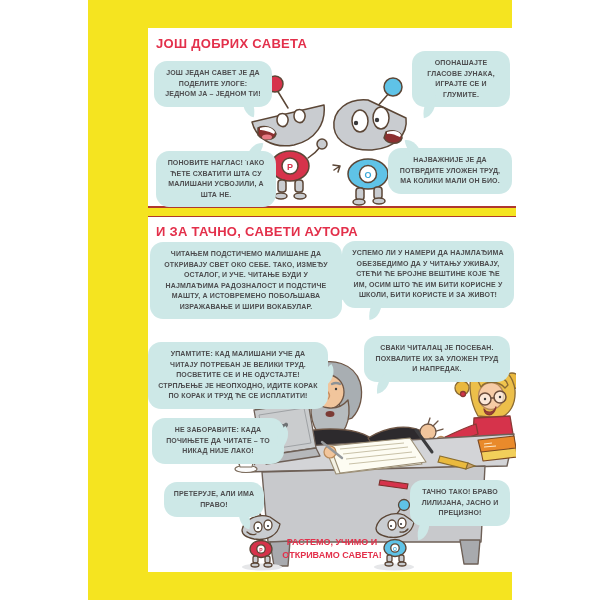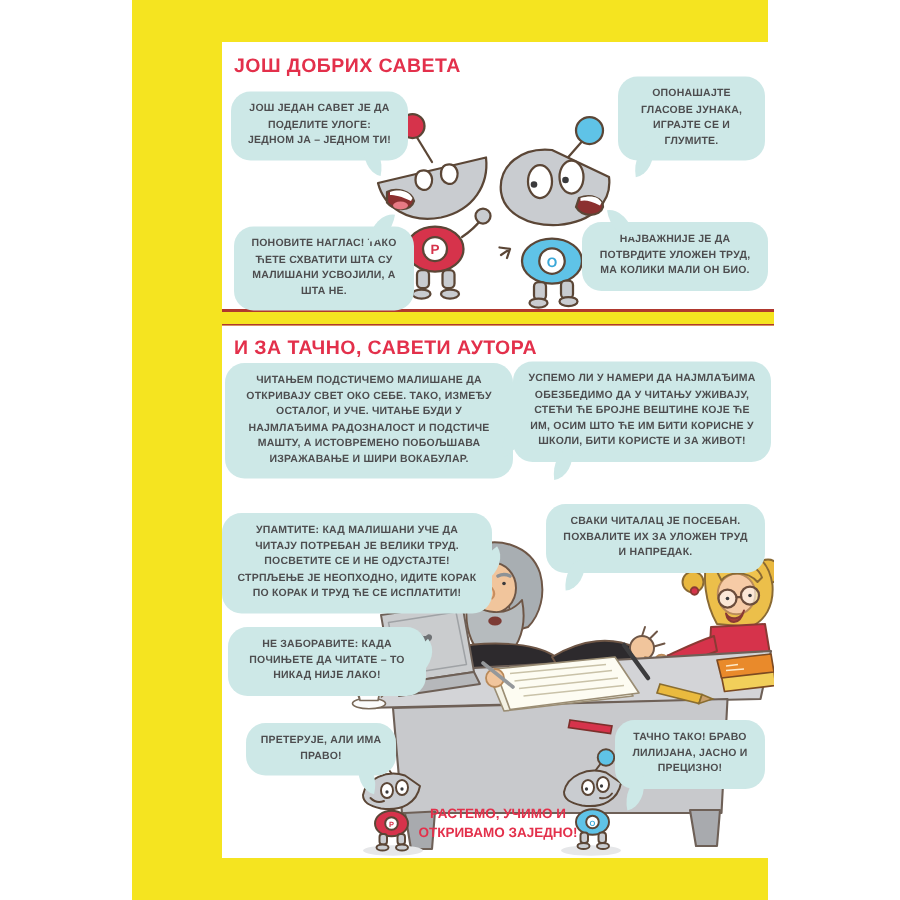--- a/index.html
+++ b/index.html
@@ -152,21 +152,21 @@
       <span class="tail" style="right:12px;bottom:-11px;transform:rotate(14deg)"></span>
       <span>ПРЕТЕРУЈЕ, АЛИ ИМА ПРАВО!</span>
     </div>
 
     <div class="bubble" style="left:262px;top:452px;width:100px">
       <span class="tail flip" style="left:6px;bottom:-13px;transform:rotate(-12deg)"></span>
       <span>ТАЧНО ТАКО! БРАВО ЛИЛИЈАНА, ЈАСНО И ПРЕЦИЗНО!</span>
     </div>
 
     <div class="motto">РАСТЕМО, УЧИМО И
-ОТКРИВАМО ЗАЈЕДНО!</div>
+ОТКРИВАМО САВЕТА!</div>
 
     <svg class="svg-desk" width="284" height="218" viewBox="0 0 284 218">
 
       <g stroke="#6e5646" stroke-width="1.3" stroke-linejoin="round" stroke-linecap="round">
         <path d="M62,8 C44,16 40,50 50,78 L64,92 L78,92 C66,64 68,28 80,12 Z" fill="#9ba1a5"></path>
         <path d="M80,12 C100,2 122,10 128,28 C132,42 128,56 120,64 L106,68 C112,46 102,24 80,12 Z" fill="#a8aeb2"></path>
         <ellipse cx="96" cy="38" rx="16" ry="17" fill="#f1c59c"></ellipse>
         <path d="M86,32 q4,-3 8,-1 M100,30 q4,-2 8,0" fill="none" stroke="#8d9296" stroke-width="2.4"></path>
         <circle cx="91" cy="36" r="1.2" fill="#3a3a3c" stroke="none"></circle>
         <circle cx="104" cy="35" r="1.2" fill="#3a3a3c" stroke="none"></circle>

